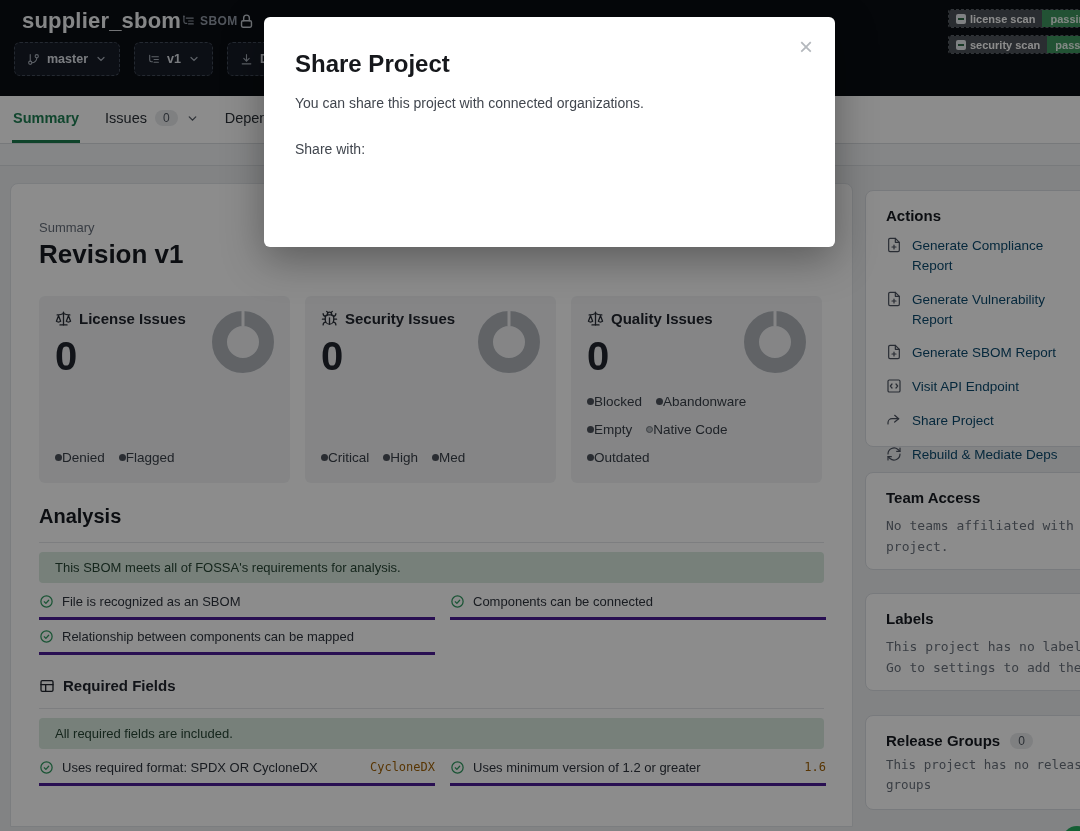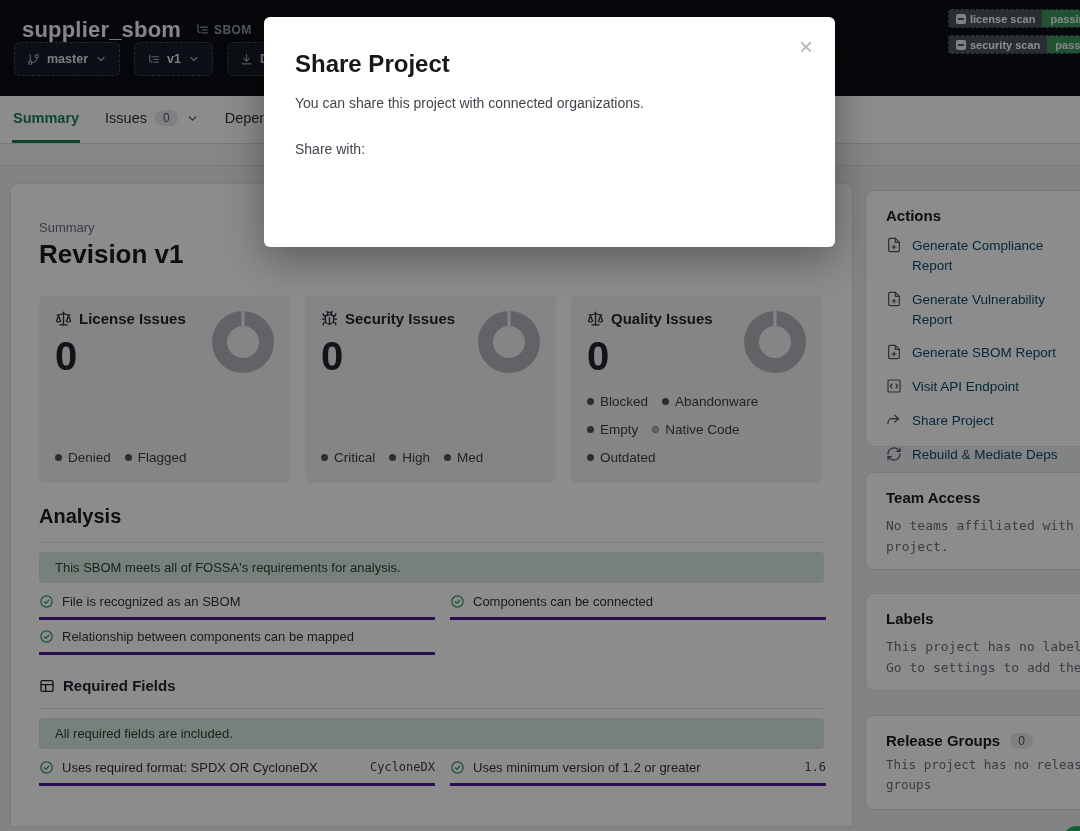--- a/index.html
+++ b/index.html
@@ -2,21 +2,21 @@
 <html><head>
 <meta charset="utf-8">
 <style>
   * { margin:0; padding:0; box-sizing:border-box; }
   html,body { width:1080px; height:831px; overflow:hidden; }
   body { font-family:"Liberation Sans", sans-serif; background:#edeff1; }
   .screen { position:relative; width:1080px; height:831px; overflow:hidden; }
 
   
   .header { position:absolute; left:0; top:0; width:1080px; height:96px; background:#0a0d13; }
-  .title-row { position:absolute; left:22px; top:17px; display:flex; align-items:center; gap:14px; }
+  .title-row { position:absolute; left:22px; top:8px; display:flex; align-items:center; }
   .app-title { font-size:22px; font-weight:700; color:#f2f4f6; letter-spacing:.2px; }
   .type-chip { display:flex; align-items:center; gap:5px; color:#949ca8; font-size:12px; font-weight:600; letter-spacing:.4px; }
   .lock { color:#c6ccd4; display:flex; }
   .btn-row { position:absolute; left:14px; top:42px; display:flex; gap:14px; }
   .hbtn { display:flex; align-items:center; gap:7px; height:34px; padding:0 12px; background:#161c27;
           border:1px dashed #434b59; border-radius:6px; color:#dde1e7; font-size:12.5px; font-weight:600; cursor:pointer; white-space:nowrap; }
   .hbtn svg { color:#aab1bc; }
   .badges { position:absolute; left:948px; top:9px; display:flex; flex-direction:column; gap:7px; }
   .badge { display:flex; height:19px; border-radius:3px; overflow:hidden; font-size:11px; white-space:nowrap; cursor:pointer; border:1px dashed #5a6066;}
   .badge-left { display:flex; align-items:center; gap:4px; background:#4d5359; color:#fff; padding:0 7px; font-weight:600; }
@@ -41,35 +41,35 @@
 
   .issue-cards { display:flex; gap:15px; margin-top:26px; }
   .icard { position:relative; width:251px; height:187px; background:#f2f3f5; border-radius:6px; padding:14px 16px; }
   .icard-head { display:flex; align-items:center; gap:7px; font-size:15px; font-weight:700; color:#22262e; }
   .icard-head svg { color:#2a2f38; flex:none; }
   .icount { font-size:40px; font-weight:700; color:#22262e; line-height:1; margin-top:9px; }
   .donut { position:absolute; right:16px; top:15px; width:62px; height:62px; border:15px solid #b1b5bb; border-radius:50%; }
   .donut-notch { position:absolute; left:50%; top:-15px; transform:translateX(-50%); width:3px; height:15px; background:#f2f3f5; }
   .legend { position:absolute; left:16px; bottom:12px; }
   .lrow { display:flex; gap:14px; height:28px; align-items:center; }
-  .litem { display:flex; align-items:center; gap:6px; font-size:13.5px; color:#3a4049; }
+  .litem { display:flex; align-items:center; gap:0; font-size:13.5px; color:#3a4049; }
   .dot { width:7px; height:7px; border-radius:50%; background:#4d525b; flex:none; }
   .dot.pattern { background:#b9bec4; border:1px solid #70767e; }
 
   .analysis-h { font-size:20px; font-weight:700; color:#171b21; margin-top:22px; }
   .sec-head { display:flex; align-items:center; gap:8px; font-size:15px; font-weight:700; color:#22262e; margin-top:22px; }
   .sec-head svg { color:#22262e; }
   .divider { height:1px; background:#e4e6ea; margin-top:14px; }
   .banner { margin-top:9px; height:31px; background:#d9e9df; border-radius:4px; display:flex; align-items:center;
             padding:0 16px; font-size:13px; color:#274534; }
   .check-grid { display:grid; grid-template-columns:396px 376px; column-gap:15px; margin-top:2px; }
   .check-row { display:flex; align-items:center; gap:8px; height:35px; border-bottom:3px solid #4c1d95; font-size:13px; color:#2e343d; }
   .check-row.noborder { border-bottom:none; }
   .check-row .spacer { flex:1; }
-  .mono-val { font-family:"DejaVu Sans Mono", monospace; font-size:12px; color:#404040; }
+  .mono-val { font-family:"DejaVu Sans Mono", monospace; font-size:12px; color:#a16207; }
   .ck { flex:none; color:#2f9960; display:flex; }
 
   
   .panel { position:absolute; left:865px; width:270px; background:#fff; border:1px solid #dbdee3; border-radius:8px; padding:16px 20px; }
   .panel-title { font-size:15px; font-weight:700; color:#171b21; }
   .actions-list { margin-top:12px; display:flex; flex-direction:column; gap:13px; }
   .action-item { display:flex; gap:10px; cursor:pointer; }
   .action-item svg { color:#4c5360; flex:none; margin-top:1px; }
   .action-label { font-size:13.5px; color:#0c4a6e; line-height:1.5; max-width:152px; }
   .panel-mono { margin-top:10px; font-family:"DejaVu Sans Mono", monospace; font-size:13px; color:#6a727d; line-height:1.6; max-width:228px; }

